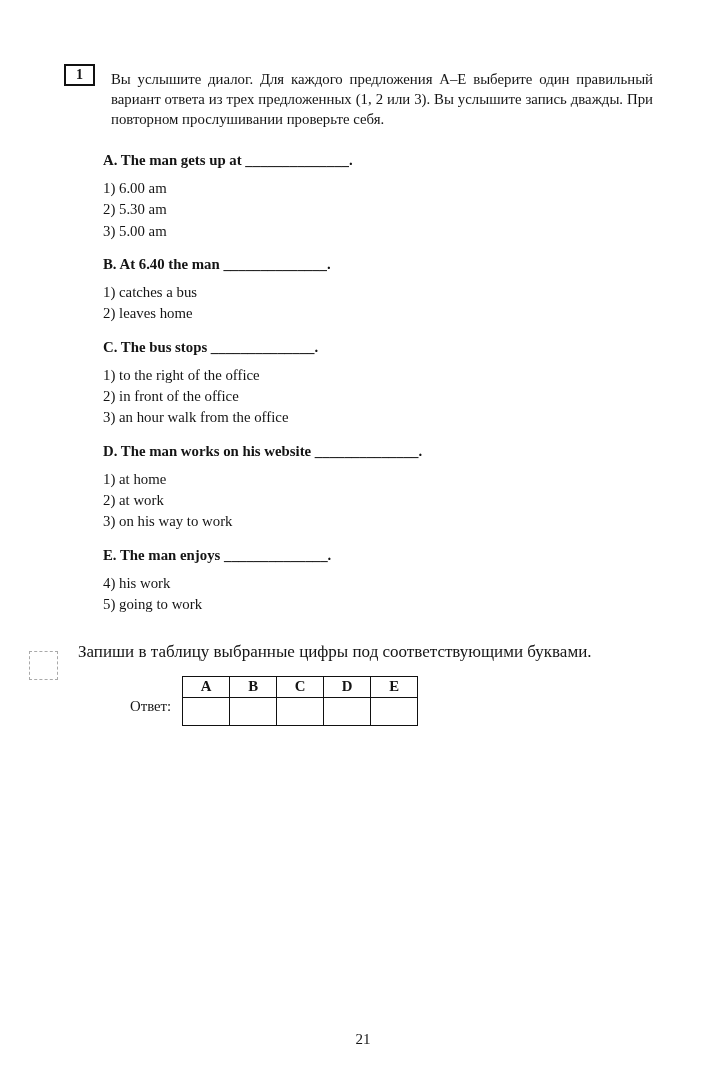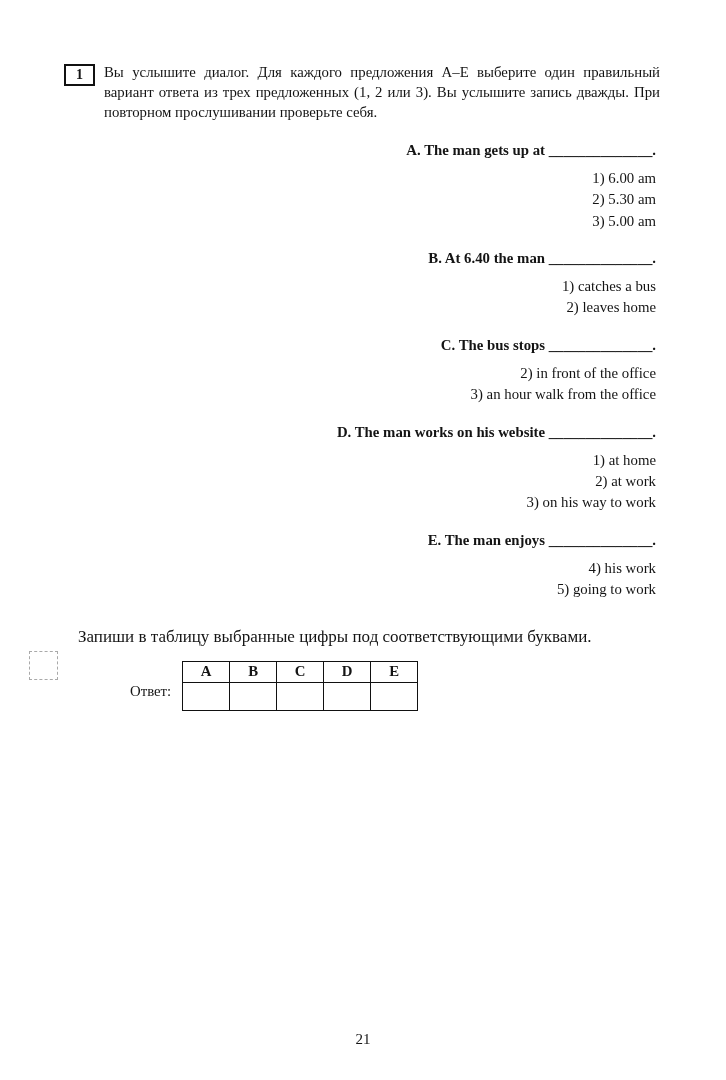--- a/index.html
+++ b/index.html
@@ -27,31 +27,31 @@
     width: 27px;
     height: 18px;
     border: 2px solid #111;
     text-align: center;
     font-weight: bold;
     font-size: 14px;
     line-height: 18px;
     margin-top: 2px;
   }
   .instructions {
-    margin: 0;
+    margin: 7px;
     font-size: 14.8px;
     line-height: 1.36;
     text-align: justify;
   }
   .questions {
     margin-left: 103px;
     margin-right: 70px;
     font-size: 14.8px;
   }
-  .question { margin-top: 20px; text-align: right; }
+  .question { margin-top: 8px; }
   .stem {
     margin: 16px 0 10px 0;
     font-weight: bold;
   }
   .option {
     margin: 0 0 2.5px 0;
     line-height: 1.26;
   }
   .answer-prompt {
     margin: 28px 70px 0 78px;
@@ -125,20 +125,21 @@
     </div>
 
     <div class="question">
       <p class="stem">B. At 6.40 the man ______________.</p>
       <p class="option">1) catches a bus</p>
       <p class="option">2) leaves home</p>
     </div>
 
     <div class="question">
       <p class="stem">C. The bus stops ______________.</p>
+      <p class="option">1) to the right of the office</p>
       <p class="option">2) in front of the office</p>
       <p class="option">3) an hour walk from the office</p>
     </div>
 
     <div class="question">
       <p class="stem">D. The man works on his website ______________.</p>
       <p class="option">1) at home</p>
       <p class="option">2) at work</p>
       <p class="option">3) on his way to work</p>
     </div>

